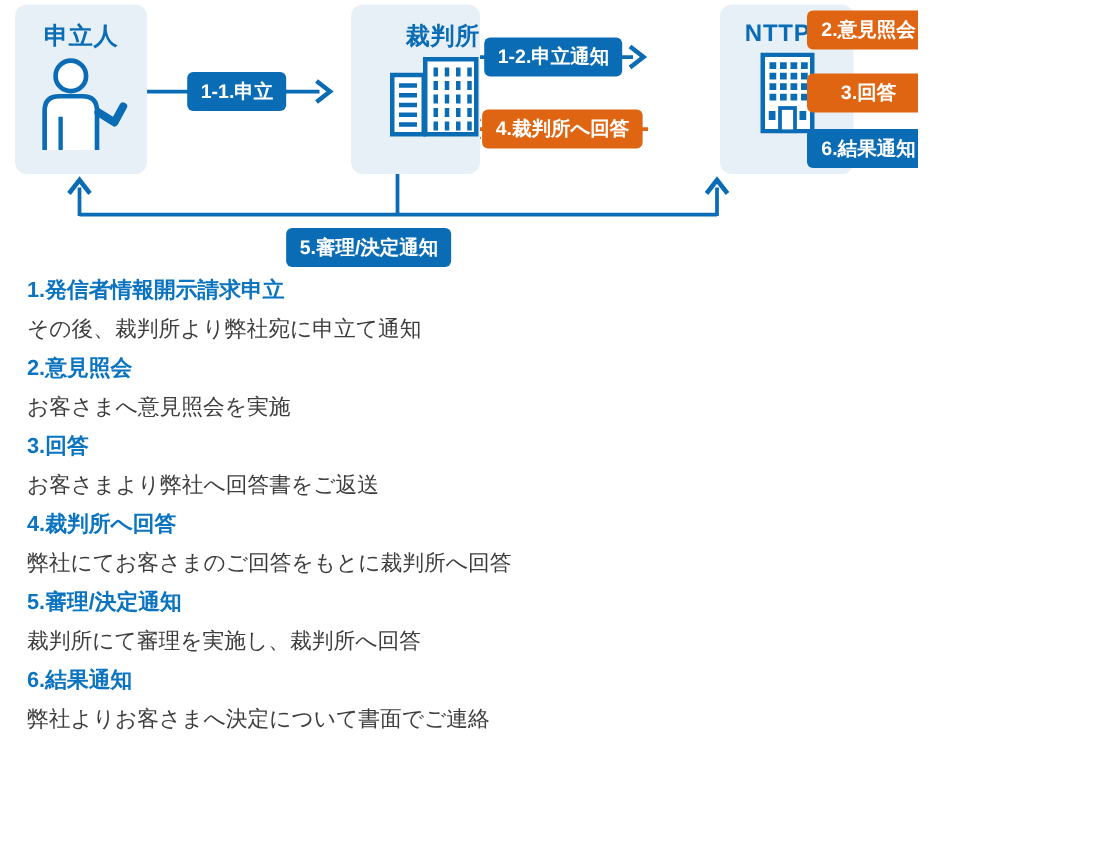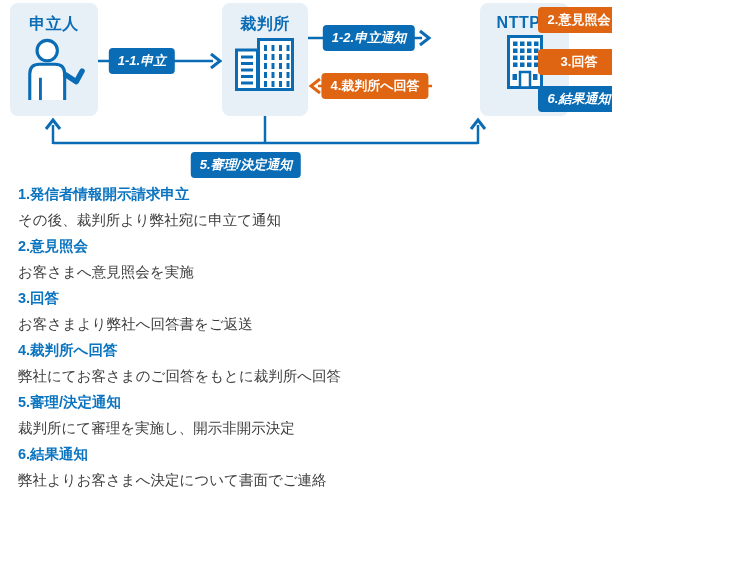--- a/index.html
+++ b/index.html
@@ -21,21 +21,21 @@
   .blue-stroke{stroke:var(--c-blue);}
   .orange-stroke{stroke:var(--c-orange);}
   .line{fill:none;stroke-width:2.5px;}
   .head{fill:none;stroke-width:3px;stroke-linejoin:miter;}
   
   .step{
     position:absolute;transform:translate(-50%,-50%);z-index:3;
     color:#fff;font-size:13px;font-weight:bold;white-space:nowrap;
     border-radius:4px;padding:4px 9px;text-align:center;box-sizing:border-box;
   }
-  .step.blue{background:var(--c-blue);font-style:italic;}
+  .step.blue{background:var(--c-blue);}
   .step.orange{background:var(--c-orange);}
   .step.fixedw{width:82px;padding:4px 0;}
   
   .legend{position:absolute;left:18px;top:181px;z-index:2;}
   .legend .line{font-size:14.5px;line-height:26px;color:var(--c-text);}
   .legend .heading{font-weight:bold;color:var(--c-heading);}
   
   .icon svg .bstroke{stroke:var(--c-blue);fill:none;}
   .icon svg .bfillwhite{stroke:var(--c-blue);fill:#fff;}
   .icon svg .bfill{fill:var(--c-blue);stroke:none;}
@@ -78,21 +78,21 @@
     <div class="icon">
       <svg width="66" height="64" viewBox="0 0 68 66">
         <circle class="bfillwhite" stroke-width="3.2" cx="27" cy="13" r="10.5"></circle>
         <path class="bfillwhite" stroke-width="3.2" d="M9,64 V37 Q9,27 19,27 H35 Q45,27 45,37 V64"></path>
         <path class="bstroke" stroke-width="3" d="M20,64 V41"></path>
         <path class="bstroke" stroke-width="5.5" fill="none" stroke-linecap="round" stroke-linejoin="round" d="M46,38 L57,45 L63,34"></path>
       </svg>
     </div>
   </div>
 
-  <div class="entity" style="left:222px;width:86px;">
+  <div class="entity" style="left:234px;width:86px;text-align:right;">
     <div class="title">裁判所</div>
     <div class="icon">
       <svg width="60" height="54" viewBox="0 0 60 54">
         <rect class="bfillwhite" stroke-width="3" x="23.5" y="1.5" width="34" height="50"></rect>
         <g class="bfill">
           <rect x="29" y="7" width="3" height="6"></rect>
             <rect x="36.5" y="7" width="3" height="6"></rect>
             <rect x="44" y="7" width="3" height="6"></rect>
             <rect x="51.5" y="7" width="3" height="6"></rect>
           <rect x="29" y="16" width="3" height="6"></rect>
@@ -159,36 +159,36 @@
     <div class="icon">
       <svg width="62" height="64" viewBox="0 0 62 64">
         <circle class="bfillwhite" stroke-width="3.2" cx="31" cy="13" r="10.5"></circle>
         <path class="bfillwhite" stroke-width="3.2" d="M10,64 V37 Q10,27 20,27 H42 Q52,27 52,37 V64"></path>
         <path class="bstroke" stroke-width="3" d="M20,64 V41"></path>
         <path class="bstroke" stroke-width="3" d="M42,64 V41"></path>
       </svg>
     </div>
   </div>
 
-  <div class="step blue" style="left:142px;top:61px;">1-1.申立</div>
+  <div class="step blue" style="left:158px;top:61px;">1-1.申立</div>
   <div class="step blue" style="left:369px;top:38px;">1-2.申立通知</div>
   <div class="step orange fixedw" style="left:579px;top:20px;">2.意見照会</div>
   <div class="step orange fixedw" style="left:579px;top:62px;">3.回答</div>
   <div class="step orange" style="left:375px;top:86px;">4.裁判所へ回答</div>
   <div class="step blue" style="left:246px;top:165px;">5.審理/決定通知</div>
   <div class="step blue fixedw" style="left:579px;top:99px;">6.結果通知</div>
 
   <div class="legend">
     <div class="line heading">1.発信者情報開示請求申立</div>
     <div class="line">その後、裁判所より弊社宛に申立て通知</div>
     <div class="line heading">2.意見照会</div>
     <div class="line">お客さまへ意見照会を実施</div>
     <div class="line heading">3.回答</div>
     <div class="line">お客さまより弊社へ回答書をご返送</div>
     <div class="line heading">4.裁判所へ回答</div>
     <div class="line">弊社にてお客さまのご回答をもとに裁判所へ回答</div>
     <div class="line heading">5.審理/決定通知</div>
-    <div class="line">裁判所にて審理を実施し、開示非開示決定</div>
+    <div class="line">裁判所にて審理を実施し、裁判所へ回答</div>
     <div class="line heading">6.結果通知</div>
     <div class="line">弊社よりお客さまへ決定について書面でご連絡</div>
   </div>
 
 </div>
 
 </body></html>

